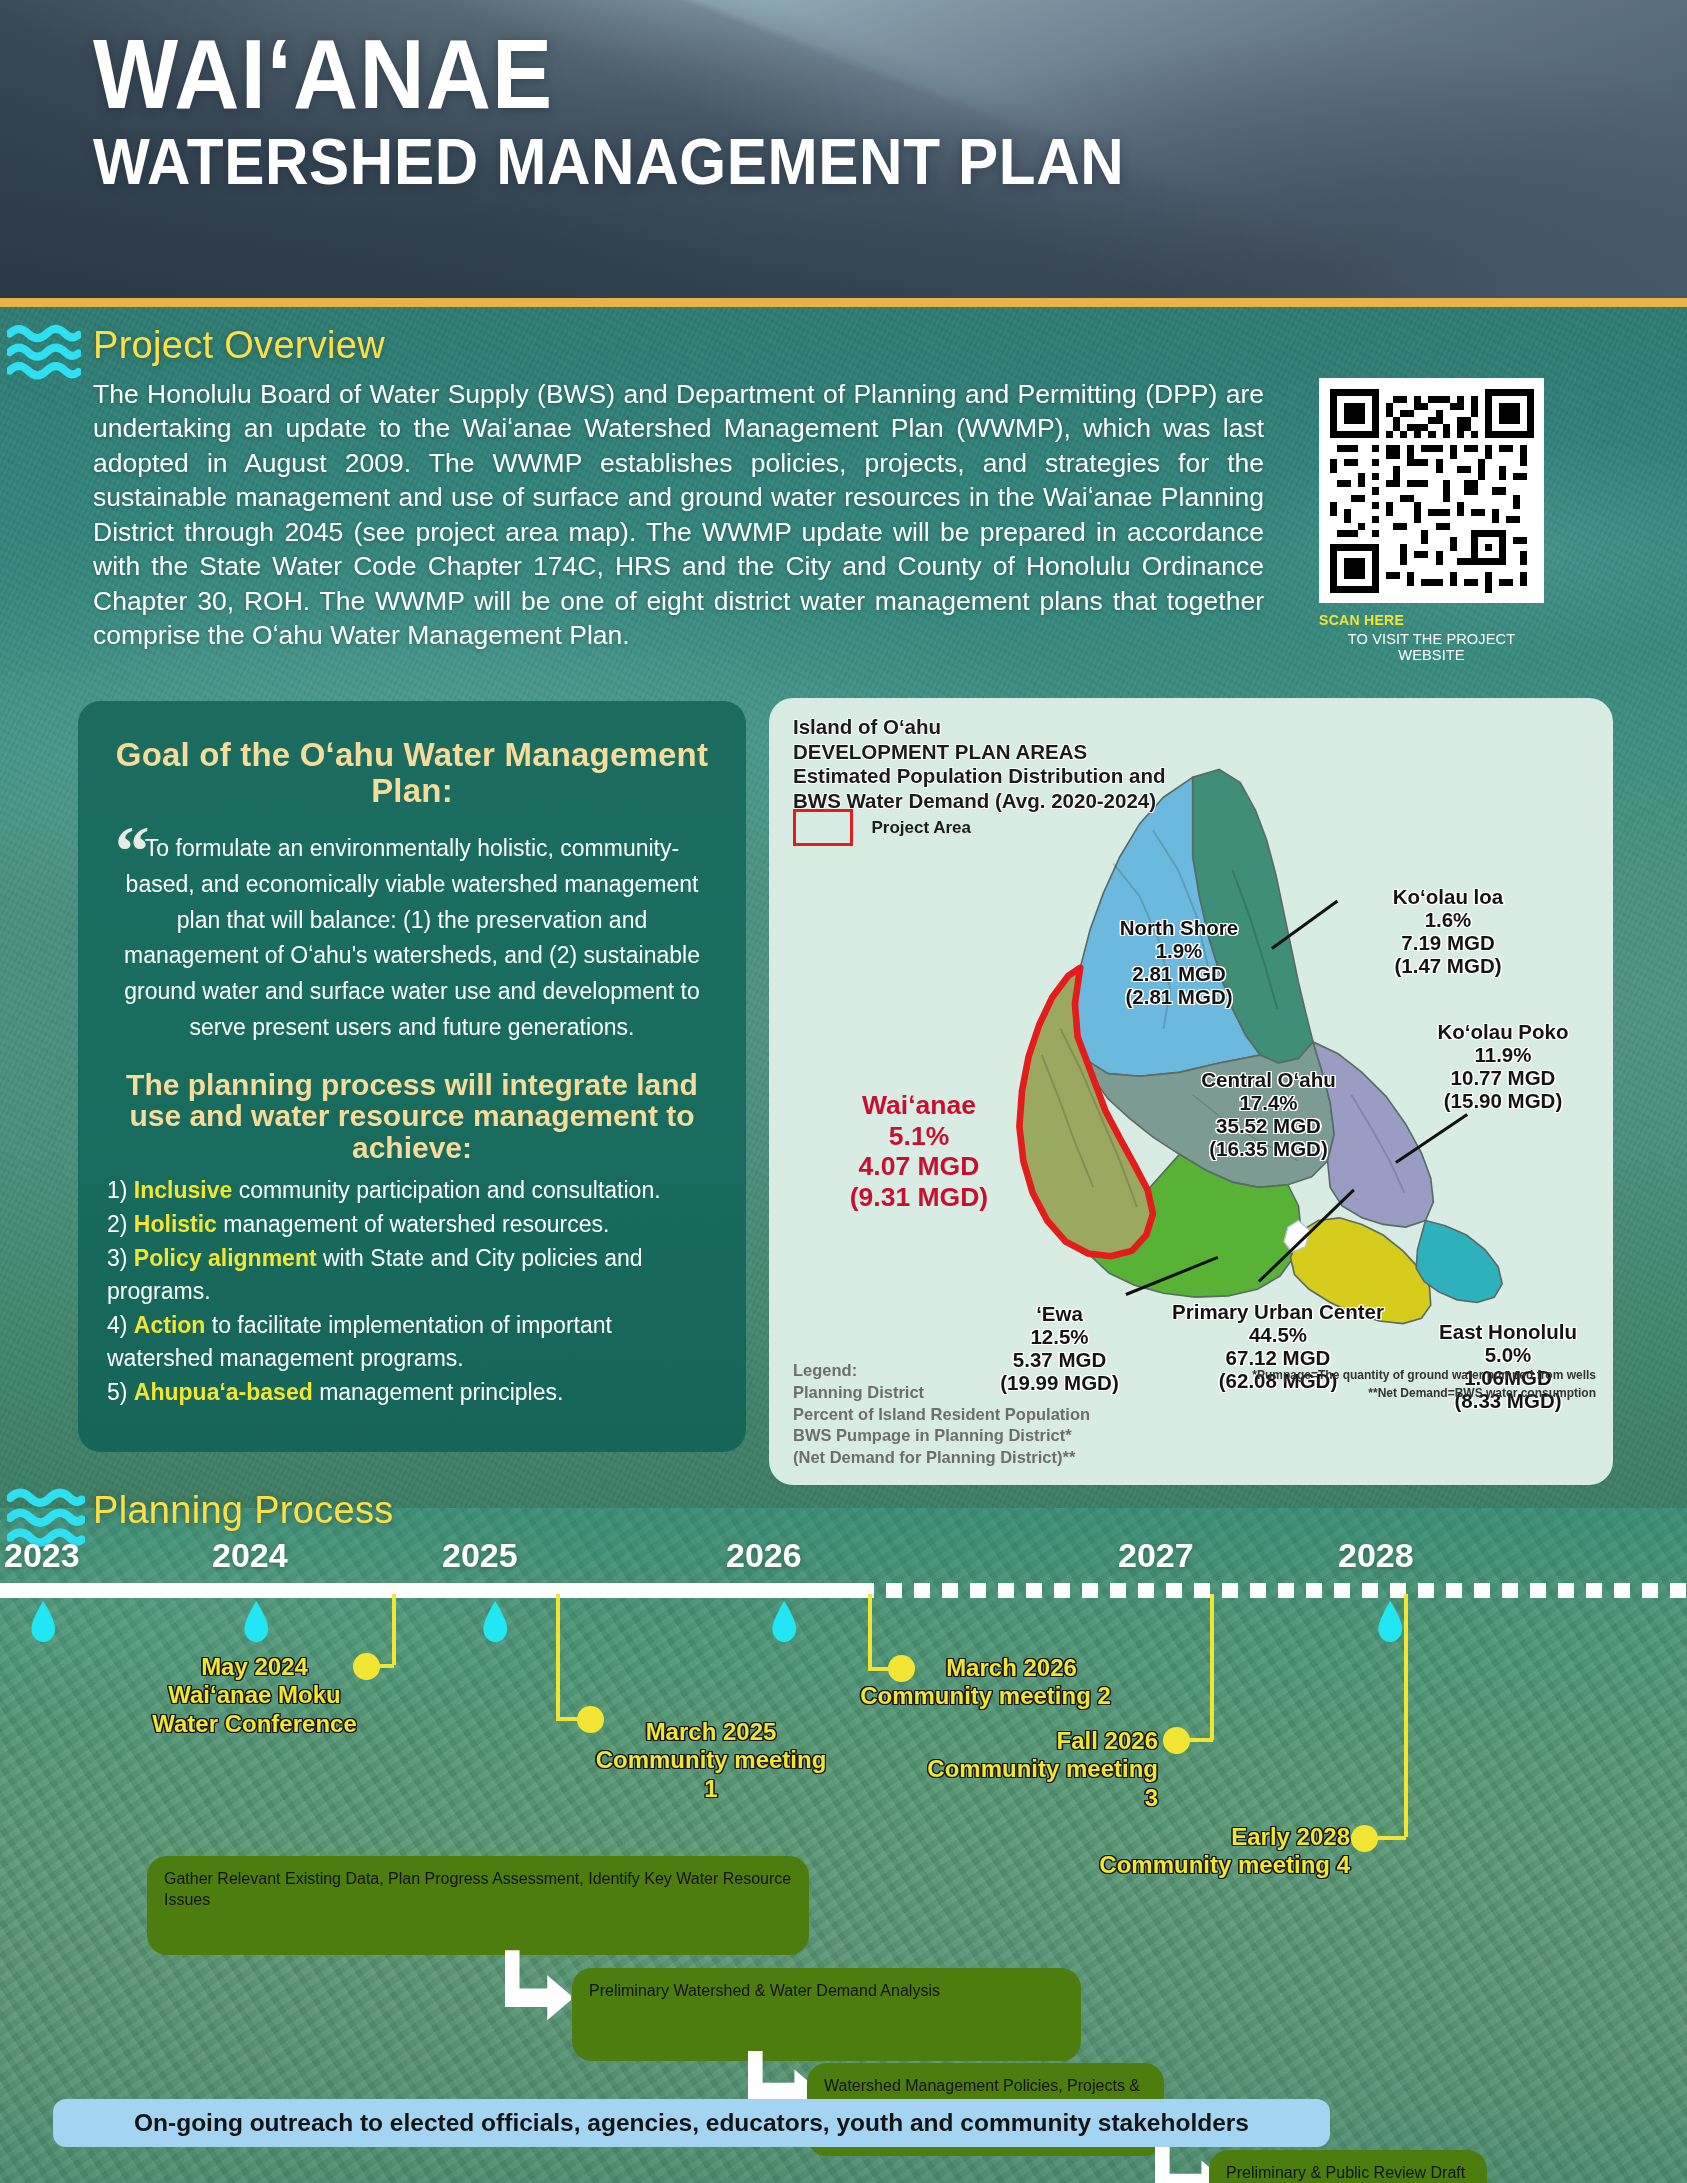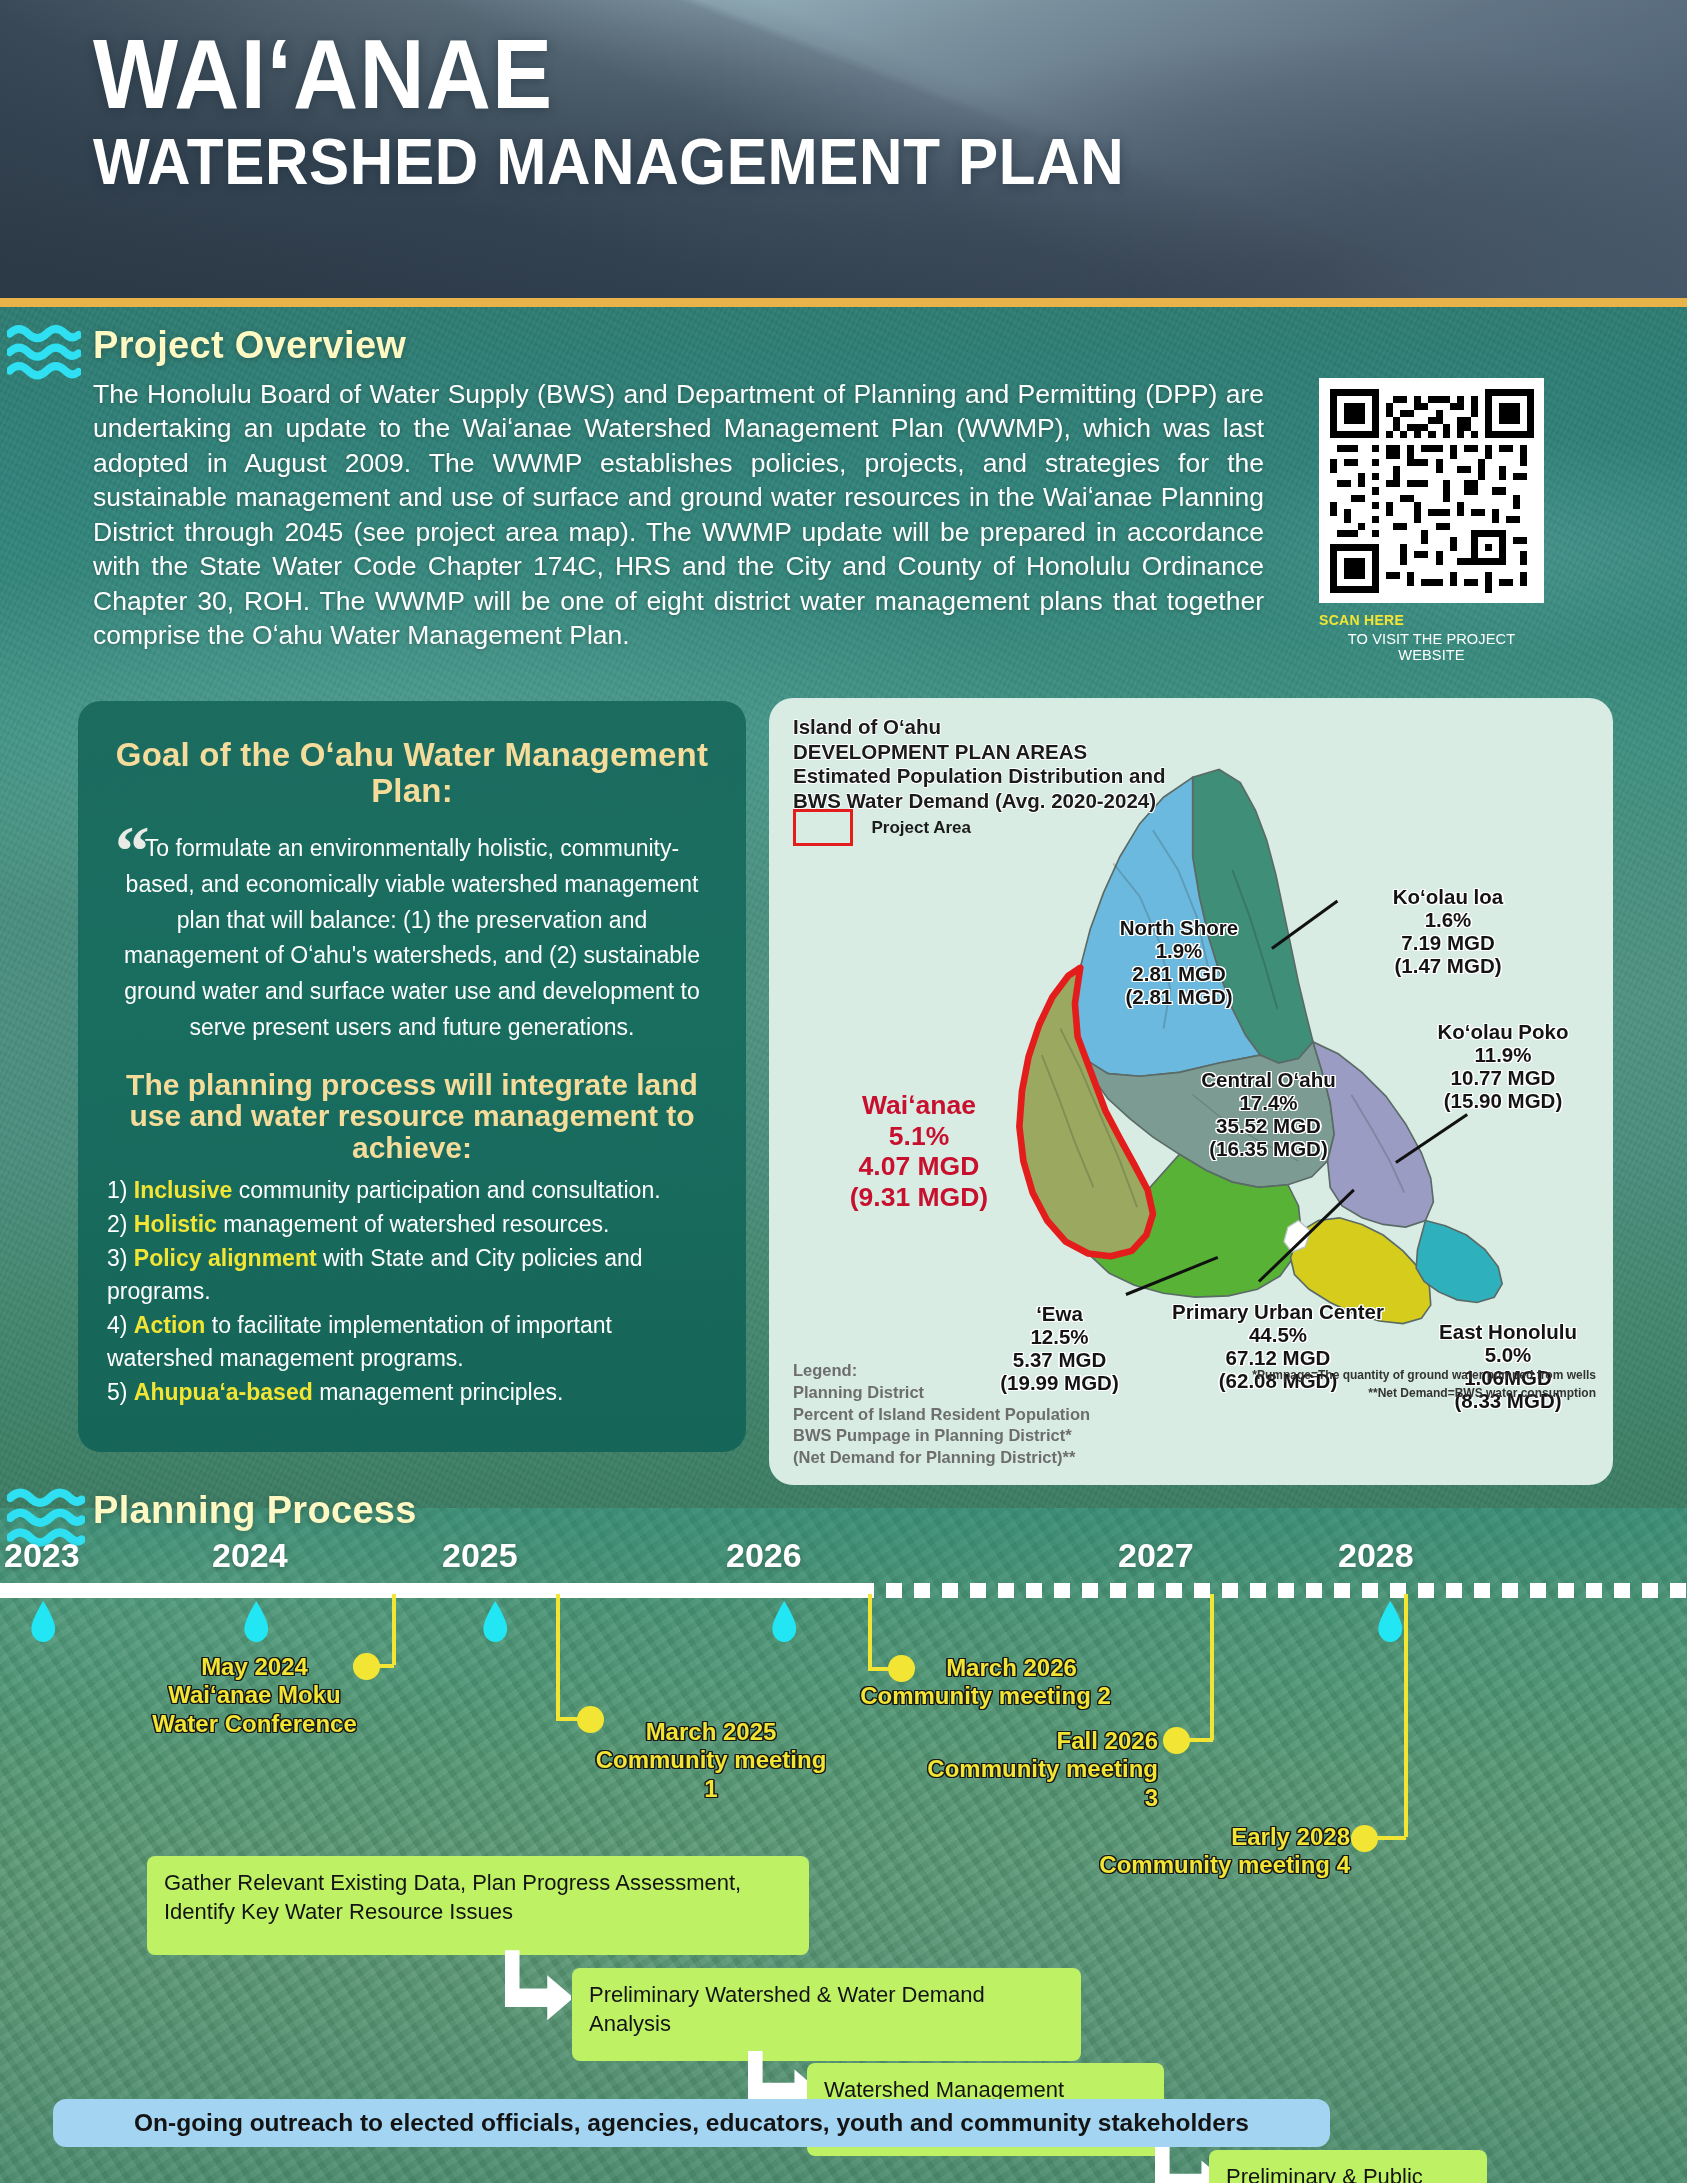--- a/index.html
+++ b/index.html
@@ -92,21 +92,21 @@
     line-height:1.0; margin-top:6.6px; transform: scaleX(0.94); transform-origin: left center;
     text-shadow: 0 2px 10.6px rgba(20,40,55,0.45);
   }
 
   
   .wave-icon { position:absolute; z-index:6; }
   .wave-icon svg { display:block; }
 
   
   .sec-head {
-    position:absolute; z-index:6; color:#fef9c3; font-weight:700;
+    position:absolute; z-index:6; color:#fde047; font-weight:400;
     font-size:38px; letter-spacing:0.3px;
     text-shadow:0 1.3px 6.6px rgba(0,0,0,0.28);
   }
 
   
   .overview-body {
     position:absolute; left:93px; top:377px; width:1171px; z-index:6;
     color:#ffffff; font-size:26.5px; line-height:1.30; text-align:justify;
     text-shadow:0 0.7px 4px rgba(0,0,0,0.30);
   }
@@ -208,22 +208,22 @@
   }
   .tl-label {
     position:absolute; z-index:8; color:#f2e534; font-weight:700; font-size:24px;
     line-height:1.18; text-align:center;
     text-shadow: 1.3px 1.3px 0 #181818, -1.3px 1.3px 0 #181818, 1.3px -1.3px 0 #181818, -1.3px -1.3px 0 #181818,
                  0 1.3px 0 #181818, 0 -1.3px 0 #181818, 1.3px 0 0 #181818, -1.3px 0 0 #181818;
   }
 
   
   .pbox {
-    position:absolute; z-index:7; background:#bef264; border-radius:8px;
-    color:#131313; font-size:22px; line-height:1.30; padding:13.2px 17px; font-weight:500;
+    position:absolute; z-index:7; background:#4d7c0f; border-radius:20px;
+    color:#131313; font-size:16px; line-height:1.30; padding:13.2px 17px; font-weight:500;
   }
   .arrow { position:absolute; z-index:7; }
 
   .outreach {
     position:absolute; left:53px; top:2099px; width:1277px; z-index:7;
     background:#a3d4f2; border-radius:13.2px; padding:9.3px 18.5px;
     color:#131313; font-size:24.5px; font-weight:700; text-align:center; line-height:1.2;
   }
 </style>
 </head>

